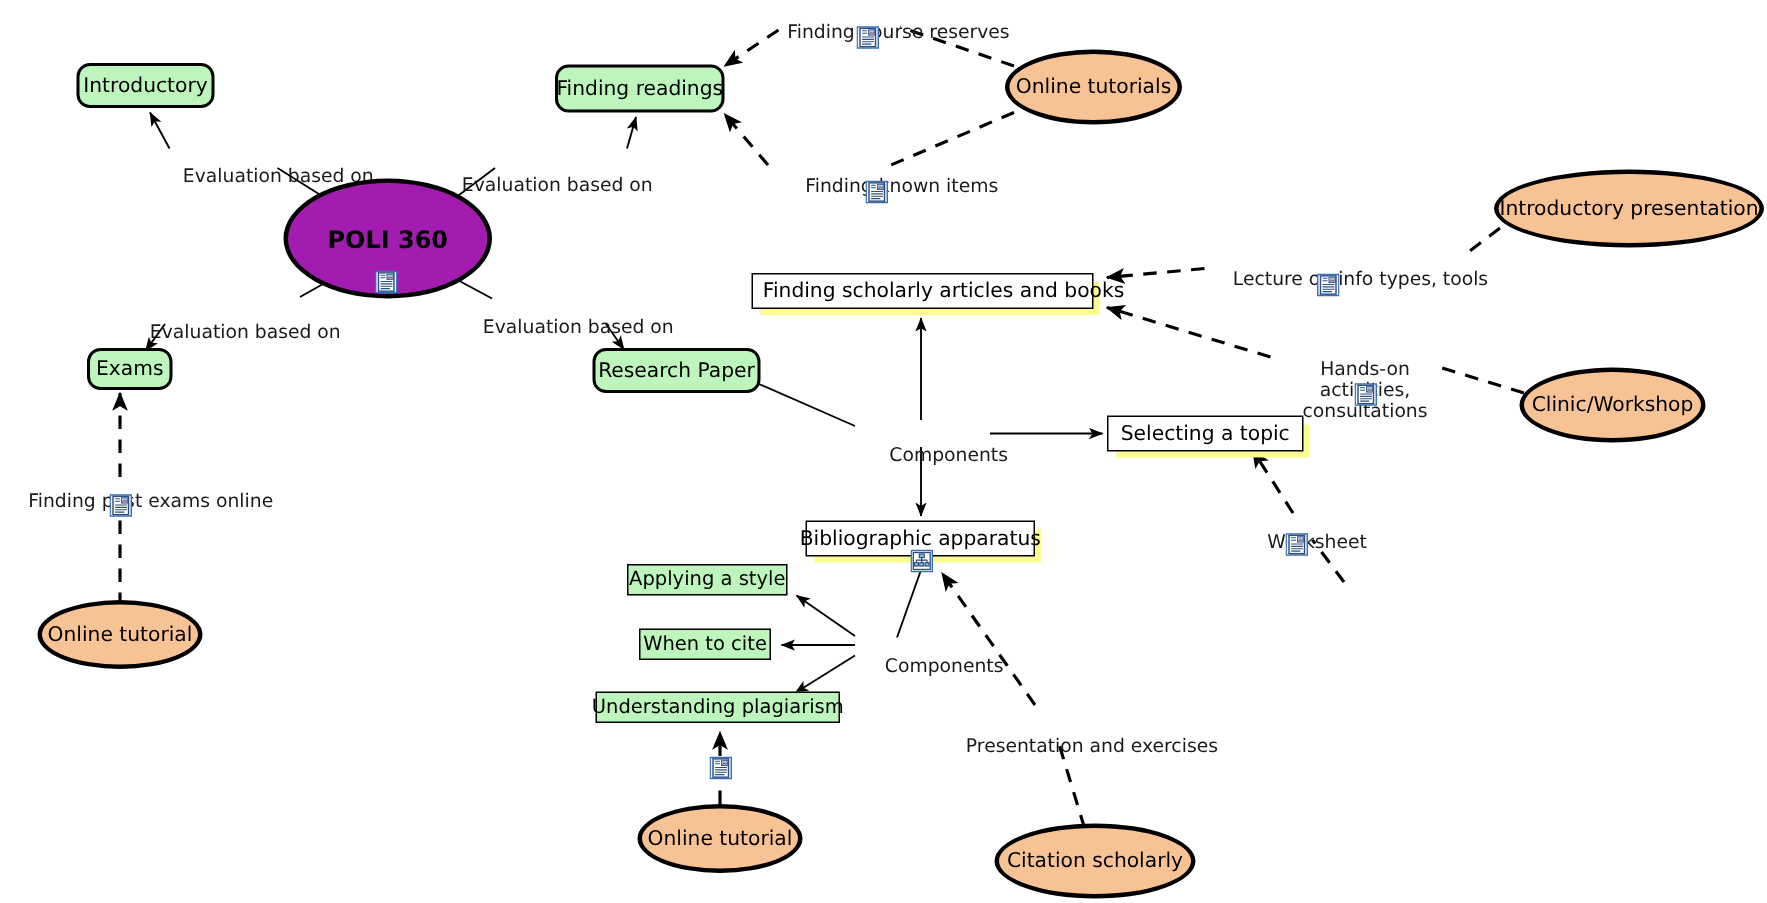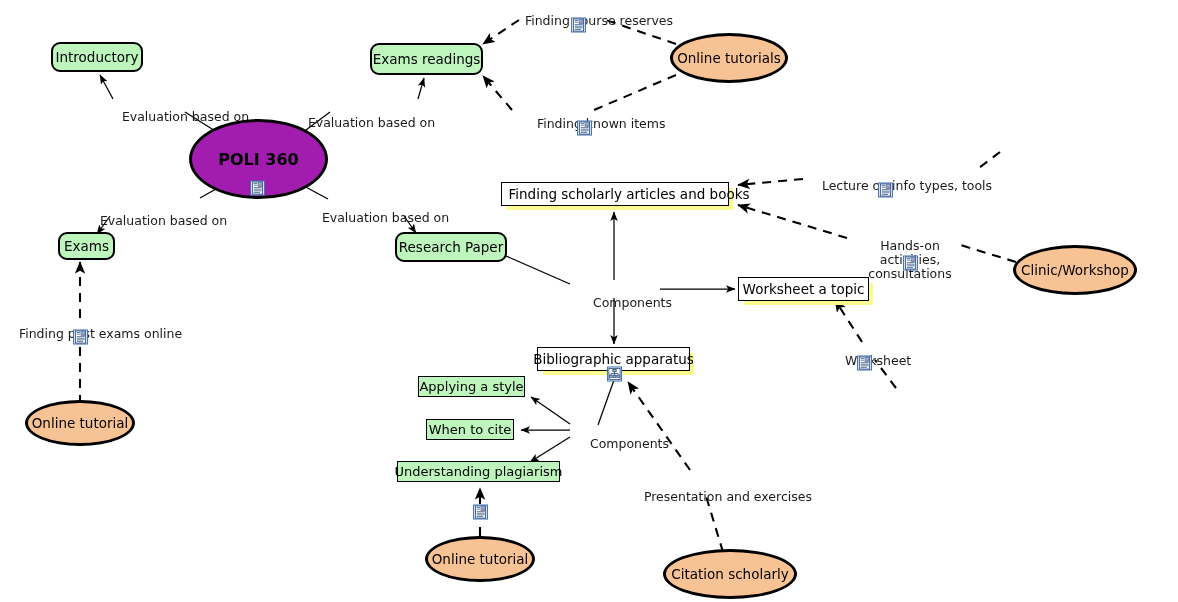--- a/index.html
+++ b/index.html
@@ -170,21 +170,21 @@
       <path d="M480,536 L480,522"></path>
       <path d="M480,504 L480,488" marker-end="url(#ahd)"></path>
     </g>
   </svg>
 
   <div class="node n-green-round" style="left:51px; top:42px; width:92px; height:30px;">
     <span>Introductory</span>
   </div>
 
   <div class="node n-green-round" style="left:370px; top:43px; width:113px; height:32px;">
-    <span>Exams readings</span>
+    <span>Finding readings</span>
   </div>
 
   <div class="node n-ellipse-yellow" style="left:189px; top:119px; width:139px; height:80px;">
     <span>POLI 360</span>
   </div>
   <span class="res-icon" style="left:250px; top:180px;">
     <svg viewBox="0 0 16 16" width="15" height="16">
       <rect x="0.5" y="0.5" width="15" height="15" fill="#f2f6fb" stroke="#3b6fb5" stroke-width="1"></rect>
       <rect x="2.5" y="1.5" width="11" height="13" fill="#ffffff" stroke="#2b4f82" stroke-width="1"></rect>
       <rect x="8.5" y="2.5" width="4.5" height="3.8" fill="#9fc4e8" stroke="#2b4f82" stroke-width="0.6"></rect>
@@ -205,20 +205,23 @@
   </div>
 
   <div class="node n-green-round" style="left:395px; top:232px; width:112px; height:30px;align-items:center;">
     <span>Research Paper</span>
   </div>
 
   <div class="node n-ellipse-orange" style="left:670px; top:33px; width:118px; height:50px;">
     <span>Online tutorials</span>
   </div>
 
+  <div class="node n-ellipse-orange" style="left:996px; top:113px; width:180px; height:52px;">
+    <span>Introductory presentation</span>
+  </div>
 
   <div class="node n-ellipse-orange" style="left:1013px; top:245px; width:124px; height:50px;">
     <span>Clinic/Workshop</span>
   </div>
 
   <div class="node n-ellipse-orange" style="left:25px; top:400px; width:110px; height:46px;">
     <span>Online tutorial</span>
   </div>
 
 
@@ -228,21 +231,21 @@
 
   <div class="node n-ellipse-orange" style="left:425px; top:536px; width:110px; height:46px;">
     <span>Online tutorial</span>
   </div>
 
   <div class="node n-white-shadow" style="left:501px; top:182px; width:228px; height:24px;padding-left:36px;">
     <span>Finding scholarly articles and books</span>
   </div>
 
   <div class="node n-white-shadow" style="left:738px; top:277px; width:131px; height:24px;">
-    <span>Worksheet a topic</span>
+    <span>Selecting a topic</span>
   </div>
 
   <div class="node n-white-shadow" style="left:537px; top:347px; width:153px; height:24px;">
     <span>Bibliographic apparatus</span>
   </div>
   <span class="res-icon" style="left:607px; top:366px;">
     <svg viewBox="0 0 16 16" width="15" height="16">
       <rect x="0.5" y="0.5" width="15" height="15" fill="#eef4fb" stroke="#3b6fb5" stroke-width="1"></rect>
       <rect x="2" y="2" width="12" height="12" fill="#ffffff" stroke="#2b4f82" stroke-width="0.9"></rect>
       <rect x="6.2" y="3" width="3.6" height="2.6" fill="#8fb7e0" stroke="#1f3f6b" stroke-width="0.7"></rect>

